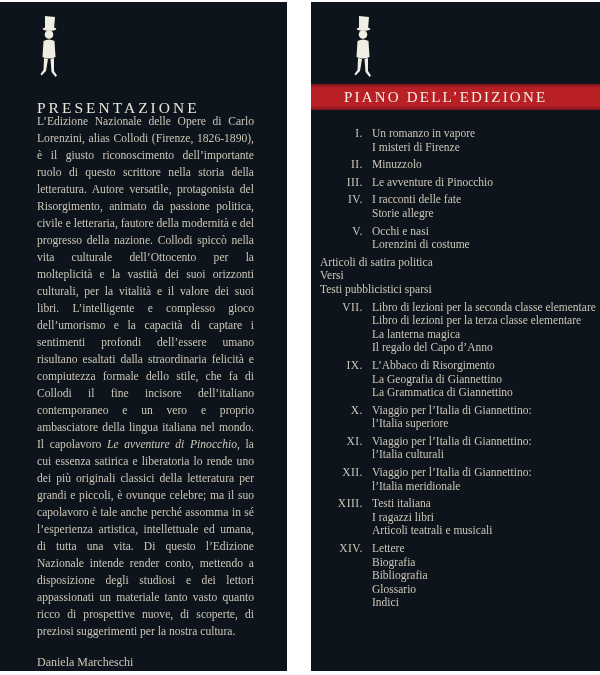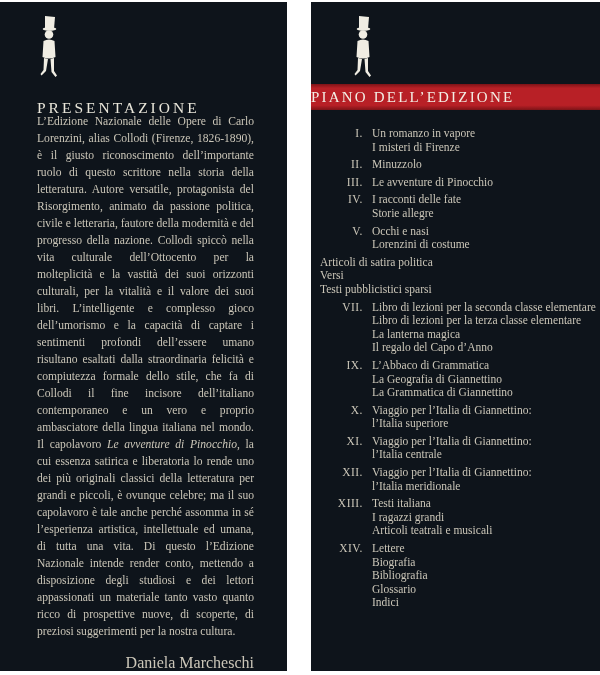--- a/index.html
+++ b/index.html
@@ -33,25 +33,26 @@
     font-size:15.5px;font-weight:normal;
     letter-spacing:3px;color:var(--ink-bright);
   }
   .text-block{
     position:absolute;left:37px;top:111px;width:217px;
     color:var(--ink);
     font-size:11.6px;line-height:17px;
   }
   .paragraph{text-align:justify;}
   .paragraph .italic{font-style:italic;}
-  .signature{text-align:right;margin-top:14px;font-size:16px;}
+  .signature{margin-top:14px;font-size:12px;}
   .banner{
     position:absolute;left:0;right:0;top:82px;height:26px;
     background:linear-gradient(180deg,var(--red-dark) 0%,var(--red) 16%,var(--red) 82%,var(--red-dark) 100%);
     display:flex;align-items:center;
+    padding-left:33px;
   }
   .banner span{
     color:#f3efe6;font-size:15px;letter-spacing:2.2px;
   }
   .plan-list{
     position:absolute;left:0;right:0;top:125px;
     list-style:none;
     color:var(--ink);
     font-size:11.5px;line-height:13.6px;
   }
@@ -146,51 +147,51 @@
           <span class="titles">
             <span class="title-line">Libro di lezioni per la seconda classe elementare</span>
             <span class="title-line">Libro di lezioni per la terza classe elementare</span>
             <span class="title-line">La lanterna magica</span>
             <span class="title-line">Il regalo del Capo d’Anno</span>
           </span>
         </li>
         <li class="plan-item">
           <span class="numeral">IX.</span>
           <span class="titles">
-            <span class="title-line">L’Abbaco di Grammatica</span>
+            <span class="title-line">L’Abbaco di Risorgimento</span>
             <span class="title-line">La Geografia di Giannettino</span>
             <span class="title-line">La Grammatica di Giannettino</span>
           </span>
         </li>
         <li class="plan-item">
           <span class="numeral">X.</span>
           <span class="titles">
             <span class="title-line">Viaggio per l’Italia di Giannettino:</span>
             <span class="title-line">l’Italia superiore</span>
           </span>
         </li>
         <li class="plan-item">
           <span class="numeral">XI.</span>
           <span class="titles">
             <span class="title-line">Viaggio per l’Italia di Giannettino:</span>
-            <span class="title-line">l’Italia centrale</span>
+            <span class="title-line">l’Italia culturali</span>
           </span>
         </li>
         <li class="plan-item">
           <span class="numeral">XII.</span>
           <span class="titles">
             <span class="title-line">Viaggio per l’Italia di Giannettino:</span>
             <span class="title-line">l’Italia meridionale</span>
           </span>
         </li>
         <li class="plan-item">
           <span class="numeral">XIII.</span>
           <span class="titles">
             <span class="title-line">Testi italiana</span>
-            <span class="title-line">I ragazzi grandi</span>
+            <span class="title-line">I ragazzi libri</span>
             <span class="title-line">Articoli teatrali e musicali</span>
           </span>
         </li>
         <li class="plan-item">
           <span class="numeral">XIV.</span>
           <span class="titles">
             <span class="title-line">Lettere</span>
             <span class="title-line">Biografia</span>
             <span class="title-line">Bibliografia</span>
             <span class="title-line">Glossario</span>

